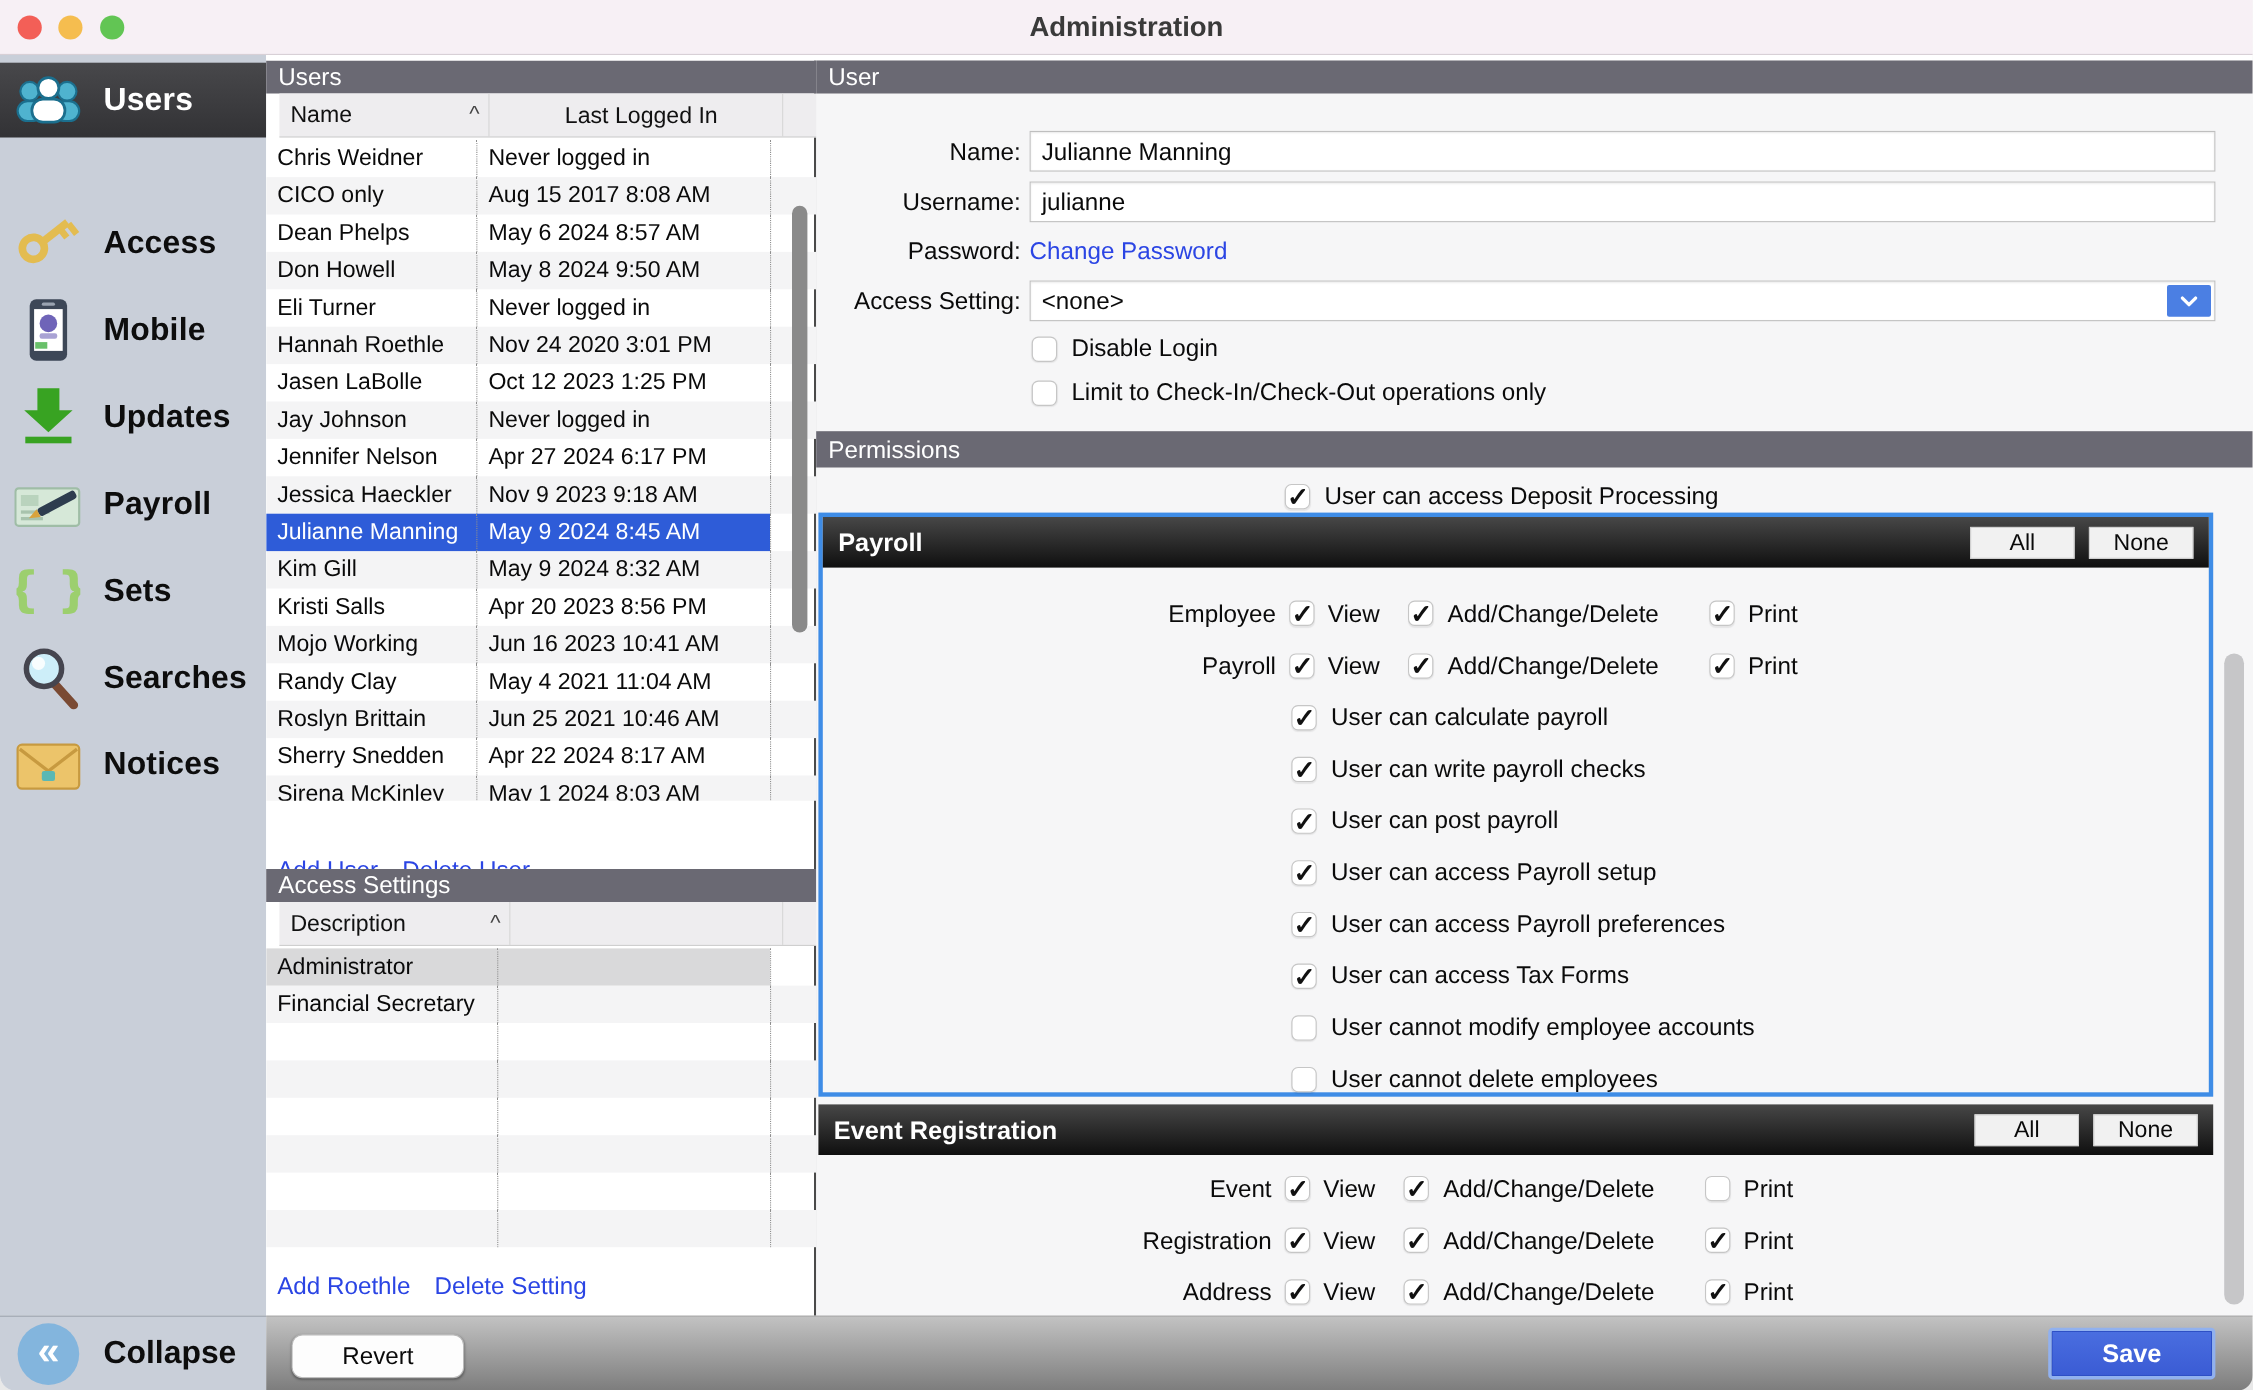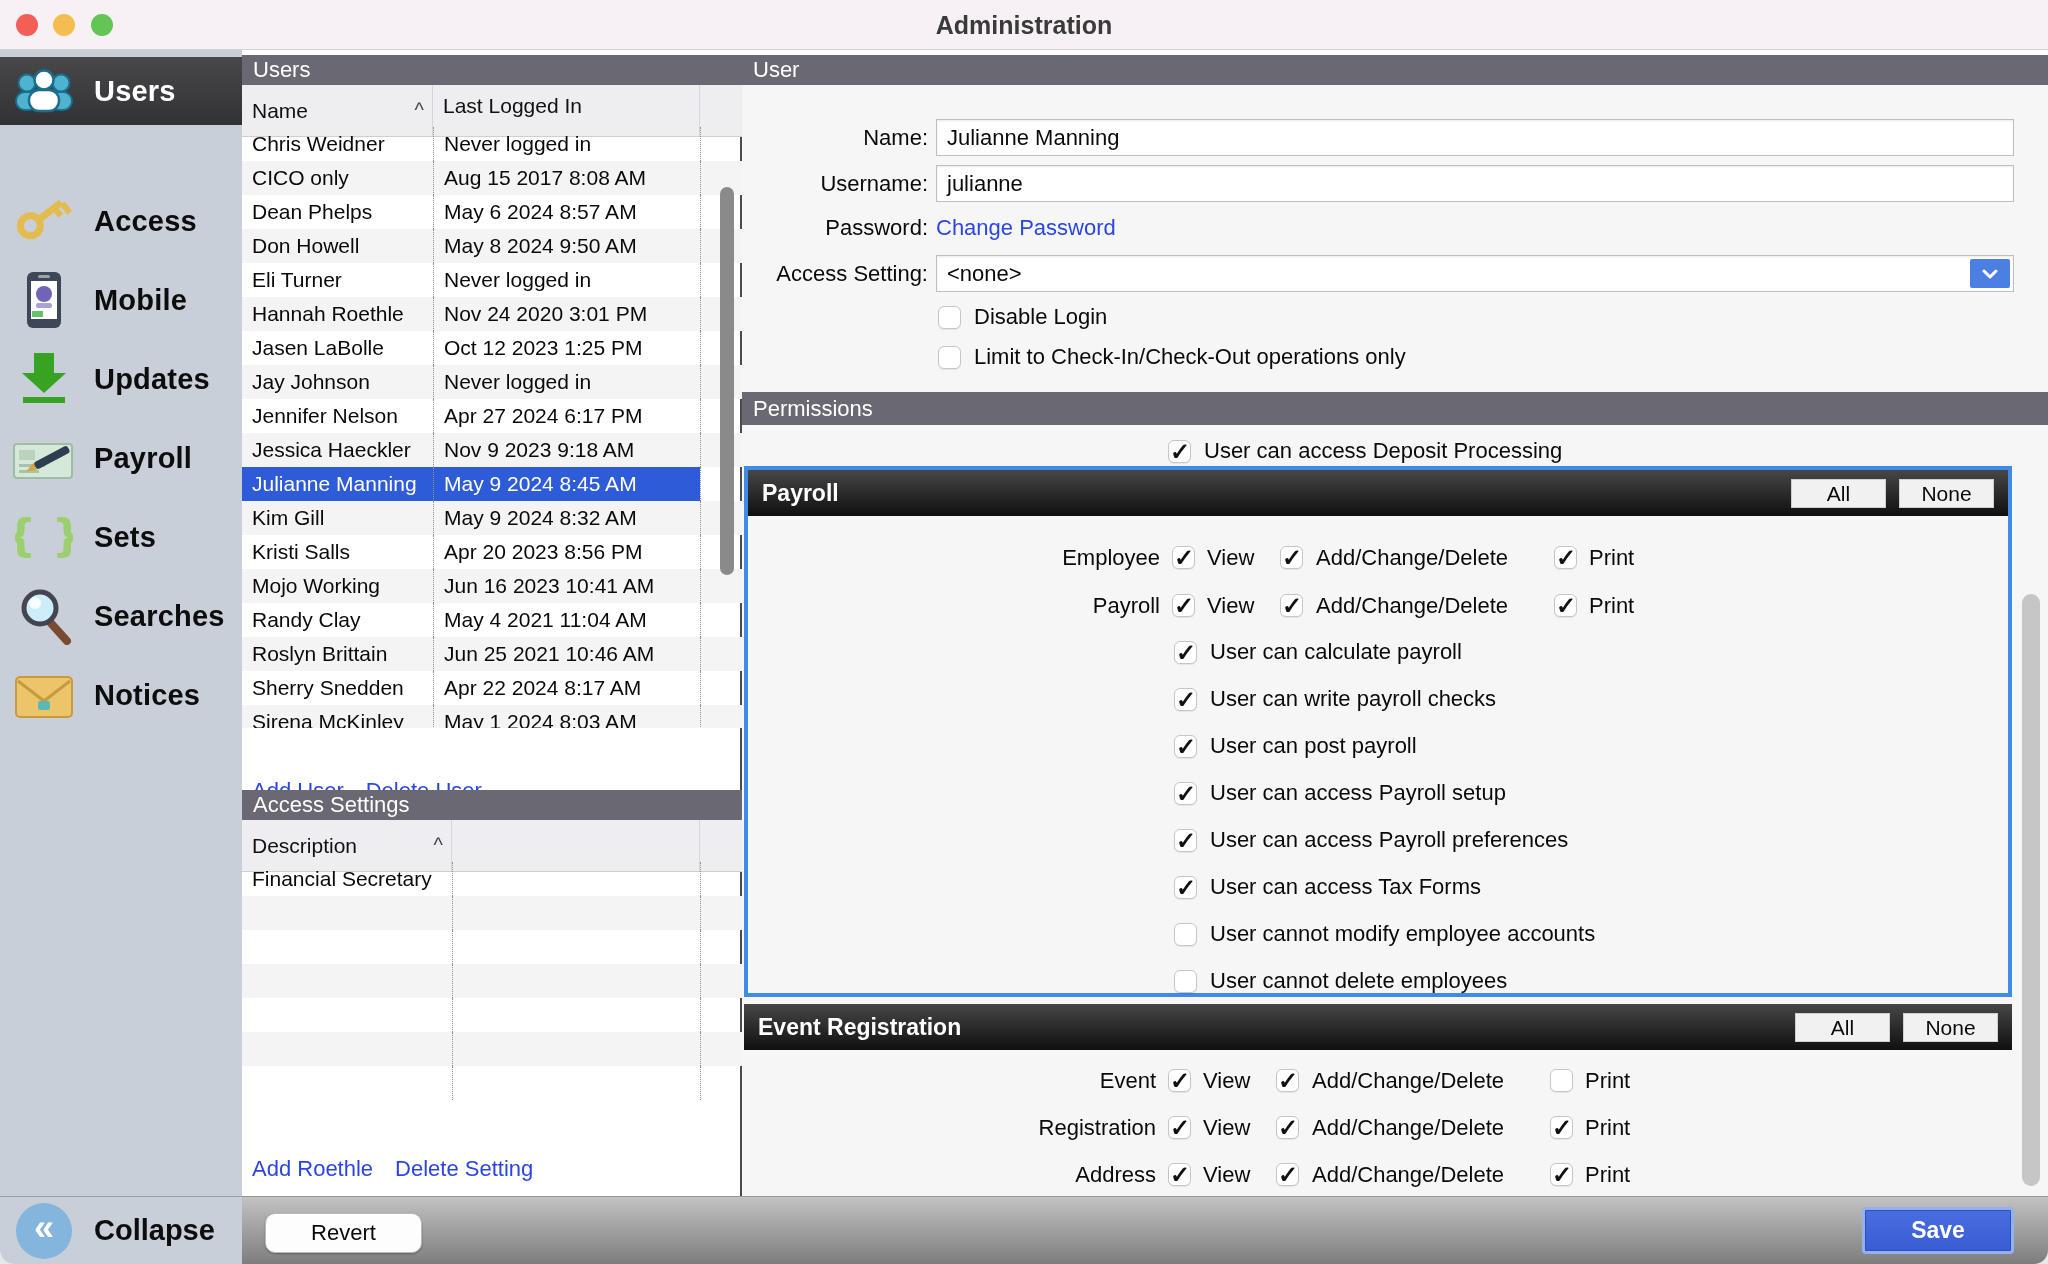--- a/index.html
+++ b/index.html
@@ -22,21 +22,21 @@
   .side-item .lbl { margin-left:18px; font-size:29px; font-weight:bold; color:#0d0d0d; letter-spacing:.2px; }
   .side-item.selected { background:linear-gradient(#48484b,#323235); }
   .side-item.selected .lbl { color:#ffffff; }
   .collapse-bar { position:absolute; left:0; top:1196px; width:242px; height:68px; background:#c9cfd9; border-top:1px solid #9aa1ab; display:flex; align-items:center; }
   .collapse-circle { width:56px; height:56px; margin-left:16px; border-radius:50%; background:#83b5dd; color:#ffffff; font-size:36px; font-weight:bold; display:flex; align-items:center; justify-content:center; padding-bottom:6px; }
   .collapse-lbl { margin-left:22px; font-size:29px; font-weight:bold; color:#0d0d0d; }
 
   
   .left-col { position:absolute; left:242px; top:50px; width:500px; height:1146px; background:#ffffff; border-right:2px solid #4a4a4a; }
   .panel-hdr { position:absolute; left:0; width:500px; height:30px; background:#6a6973; color:#ffffff; font-size:22px; line-height:30px; padding-left:11px; font-weight:500; }
-  .col-hdr { position:absolute; left:0; width:500px; height:52px; background:#eeedef; border-bottom:1px solid #cfcfcf; display:flex; font-size:21px; color:#111; }
+  .col-hdr { position:absolute; left:12px; width:500px; height:40px; background:#eeedef; border-bottom:1px solid #cfcfcf; display:flex; font-size:21px; color:#111;text-align:center; }
   .col-hdr .c1 { display:flex; justify-content:space-between; align-items:center; padding:0 8px 0 10px; border-right:1px solid #d6d6d6; }
   .col-hdr .c2 { padding-left:10px; line-height:42px; border-right:1px solid #d6d6d6; }
   .caret { font-size:20px; color:#444; }
   .tbl { position:absolute; left:0; width:500px; overflow:hidden; }
   .trow { display:flex; height:34px; line-height:34px; font-size:21px; color:#0a0a0a; }
   .trow:nth-child(even) { background:#f4f4f5; }
   .trow .cells { display:flex; width:458px;justify-content:space-between; }
   .trow .f { width:42px; border-left:1px dotted #8f8f8f; }
   .users-tbl .cc1 { width:191px; padding-left:10px; white-space:nowrap; overflow:hidden; }
   .users-tbl .cc2 { width:267px; padding-left:10px; border-left:1px dotted #8f8f8f; white-space:nowrap; overflow:hidden; }
@@ -345,20 +345,27 @@
 
     <div class="panel-hdr" style="top:740px">Access Settings</div>
     <div class="col-hdr" style="top:770px">
       <div class="c1" style="width:210px">
         <span>Description</span>
         <span class="caret">^</span>
       </div>
       <div class="c2" style="width:248px"></div>
     </div>
     <div class="tbl acc-tbl" style="top:812px;height:272px">
+      <div class="trow sel-gray">
+          <span class="cells">
+            <span class="cc1">Administrator</span>
+            <span class="cc2"></span>
+          </span>
+          <span class="f"></span>
+        </div>
       <div class="trow">
           <span class="cells">
             <span class="cc1">Financial Secretary</span>
             <span class="cc2"></span>
           </span>
           <span class="f"></span>
         </div>
       <div class="trow">
           <span class="cells">
             <span class="cc1"></span>

